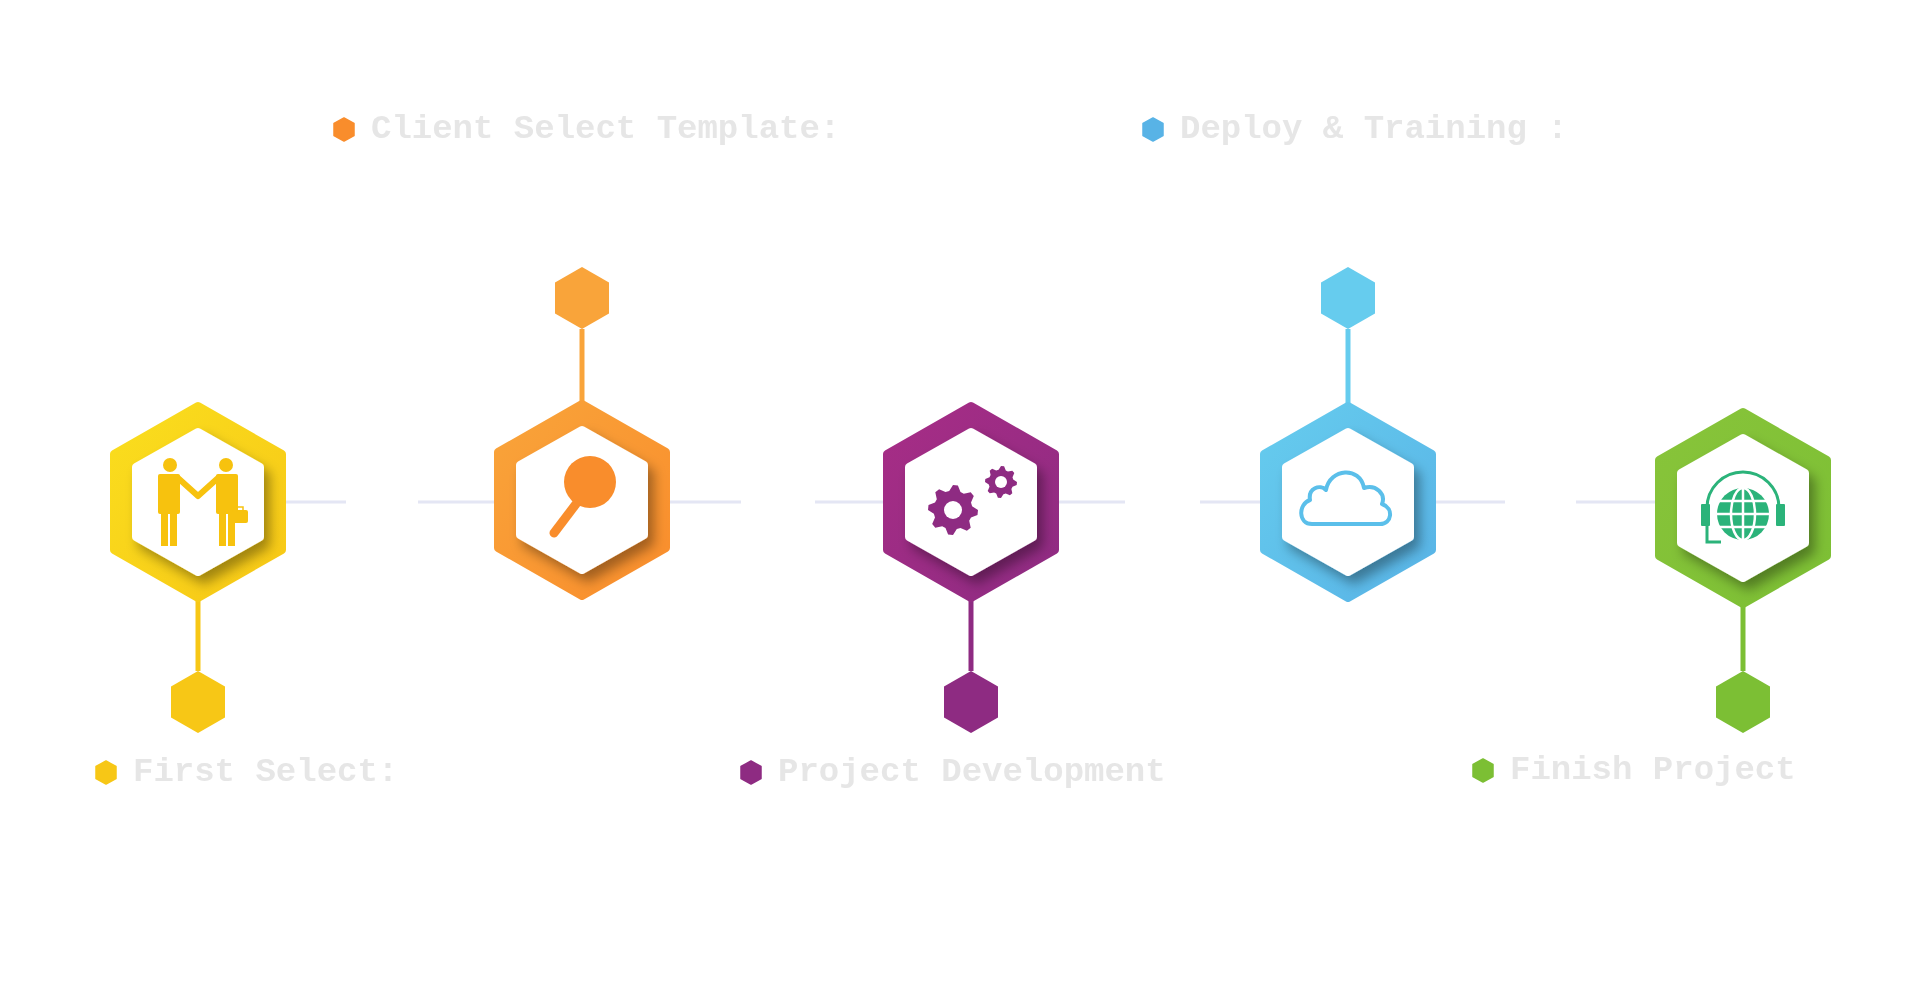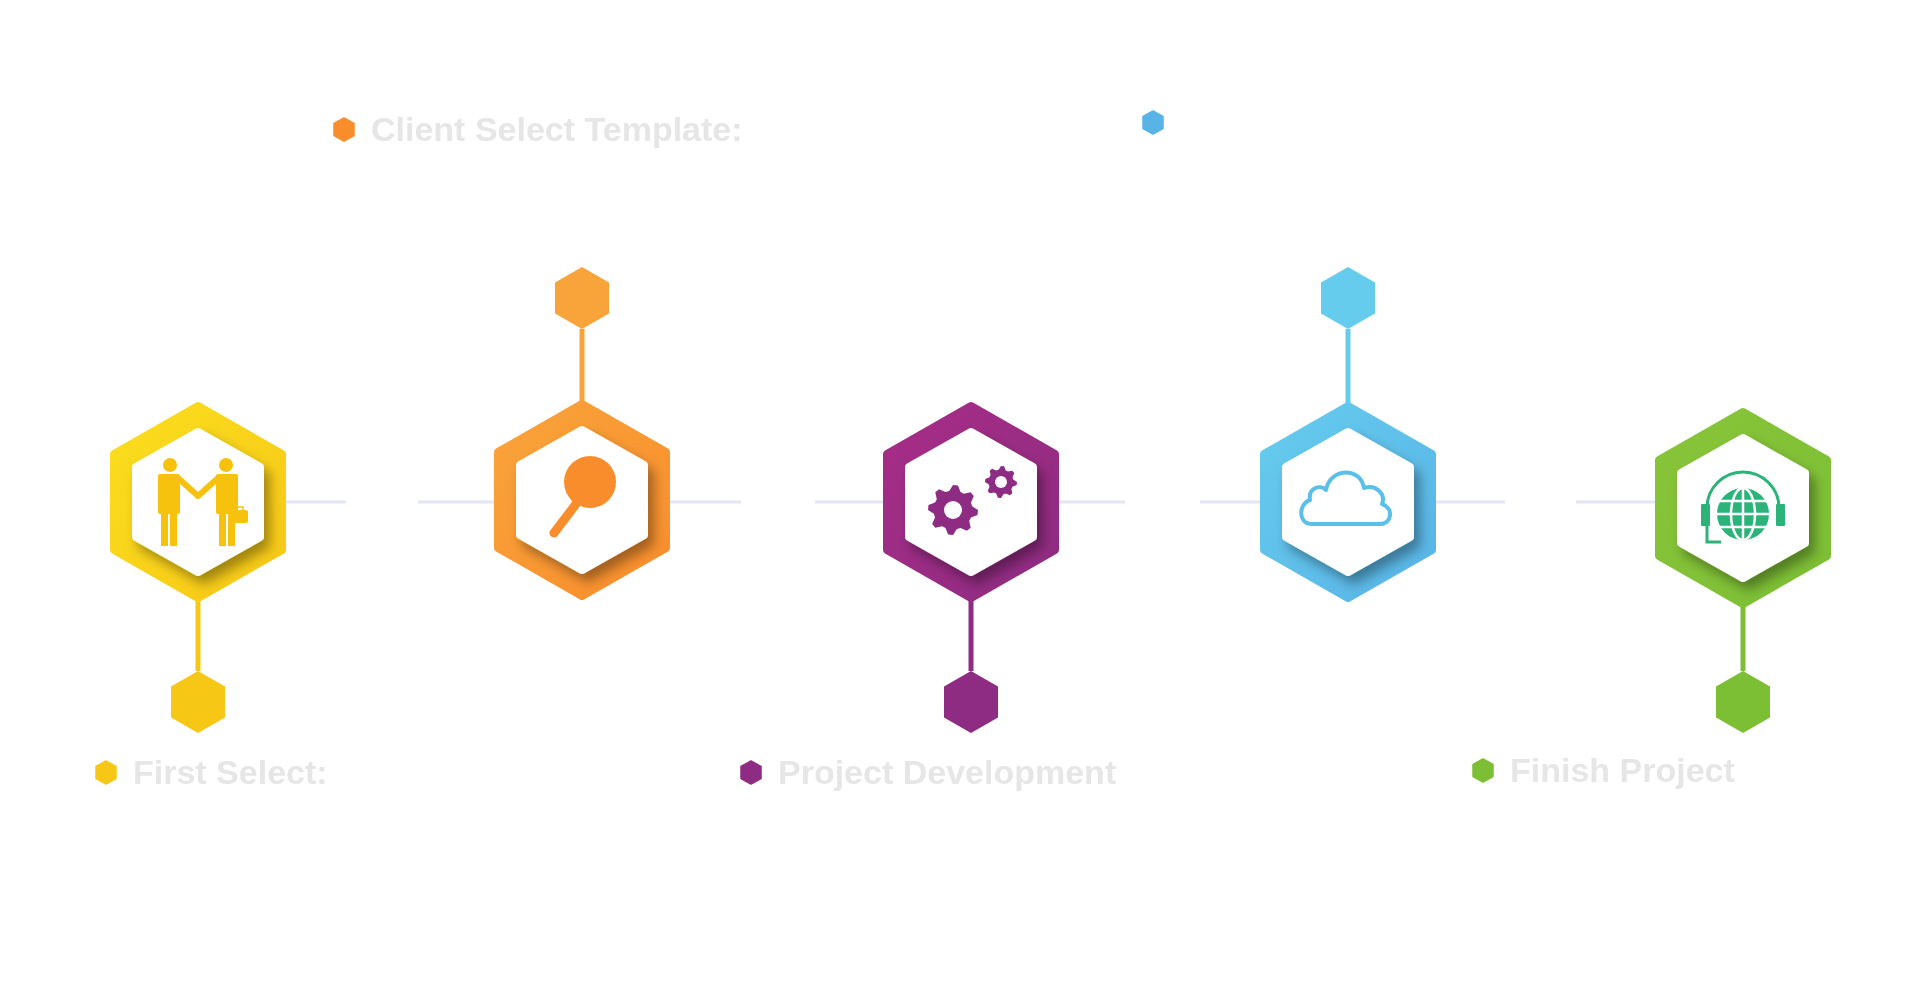--- a/index.html
+++ b/index.html
@@ -1,20 +1,20 @@
 <!DOCTYPE html>
 <html><head>
   <meta charset="utf-8">
   <style>
     html, body { margin: 0; padding: 0; background: #ffffff; }
     body { width: 1920px; height: 994px; position: relative; overflow: hidden; font-family: "Liberation Sans", sans-serif; }
     #stage { position: absolute; left: 0; top: 0; width: 1920px; height: 994px; }
     .label {
       position: absolute; display: flex; align-items: center; white-space: nowrap;
-      font-family: Liberation Sans, sans-serif; font-weight: bold; font-size: 34px; color: #e6e6e6;
+      font-family: Liberation Mono, monospace; font-weight: bold; font-size: 34px; color: #e6e6e6;
     }
     .label .dot { width: 22px; height: 25px; margin-right: 16px; flex: none; }
     .label .dot svg { display: block; }
   </style>
 </head>
 <body>
 
 <svg id="stage" xmlns="http://www.w3.org/2000/svg" width="1920" height="994" viewBox="0 0 1920 994">
   <defs id="defs">
       <filter id="shadow" x="-30%" y="-30%" width="160%" height="160%">
@@ -144,20 +144,21 @@
         </svg>
       </span>
       <span>Project Development</span>
     </div>
     <div class="label" style="left: 1142px; top: 110px;">
       <span class="dot">
         <svg width="22" height="25" viewBox="0 0 22 25">
           <polygon points="11,1 21,6.5 21,18.5 11,24 1,18.5 1,6.5" fill="#58b3e6" stroke="#58b3e6" stroke-width="1.5" stroke-linejoin="round"></polygon>
         </svg>
       </span>
+      <span>Deploy &amp; Training :</span>
     </div>
     <div class="label" style="left: 1472px; top: 751px; text-align: center;">
       <span class="dot">
         <svg width="22" height="25" viewBox="0 0 22 25">
           <polygon points="11,1 21,6.5 21,18.5 11,24 1,18.5 1,6.5" fill="#7cbf34" stroke="#7cbf34" stroke-width="1.5" stroke-linejoin="round"></polygon>
         </svg>
       </span>
       <span>Finish Project</span>
     </div>
   </div>

